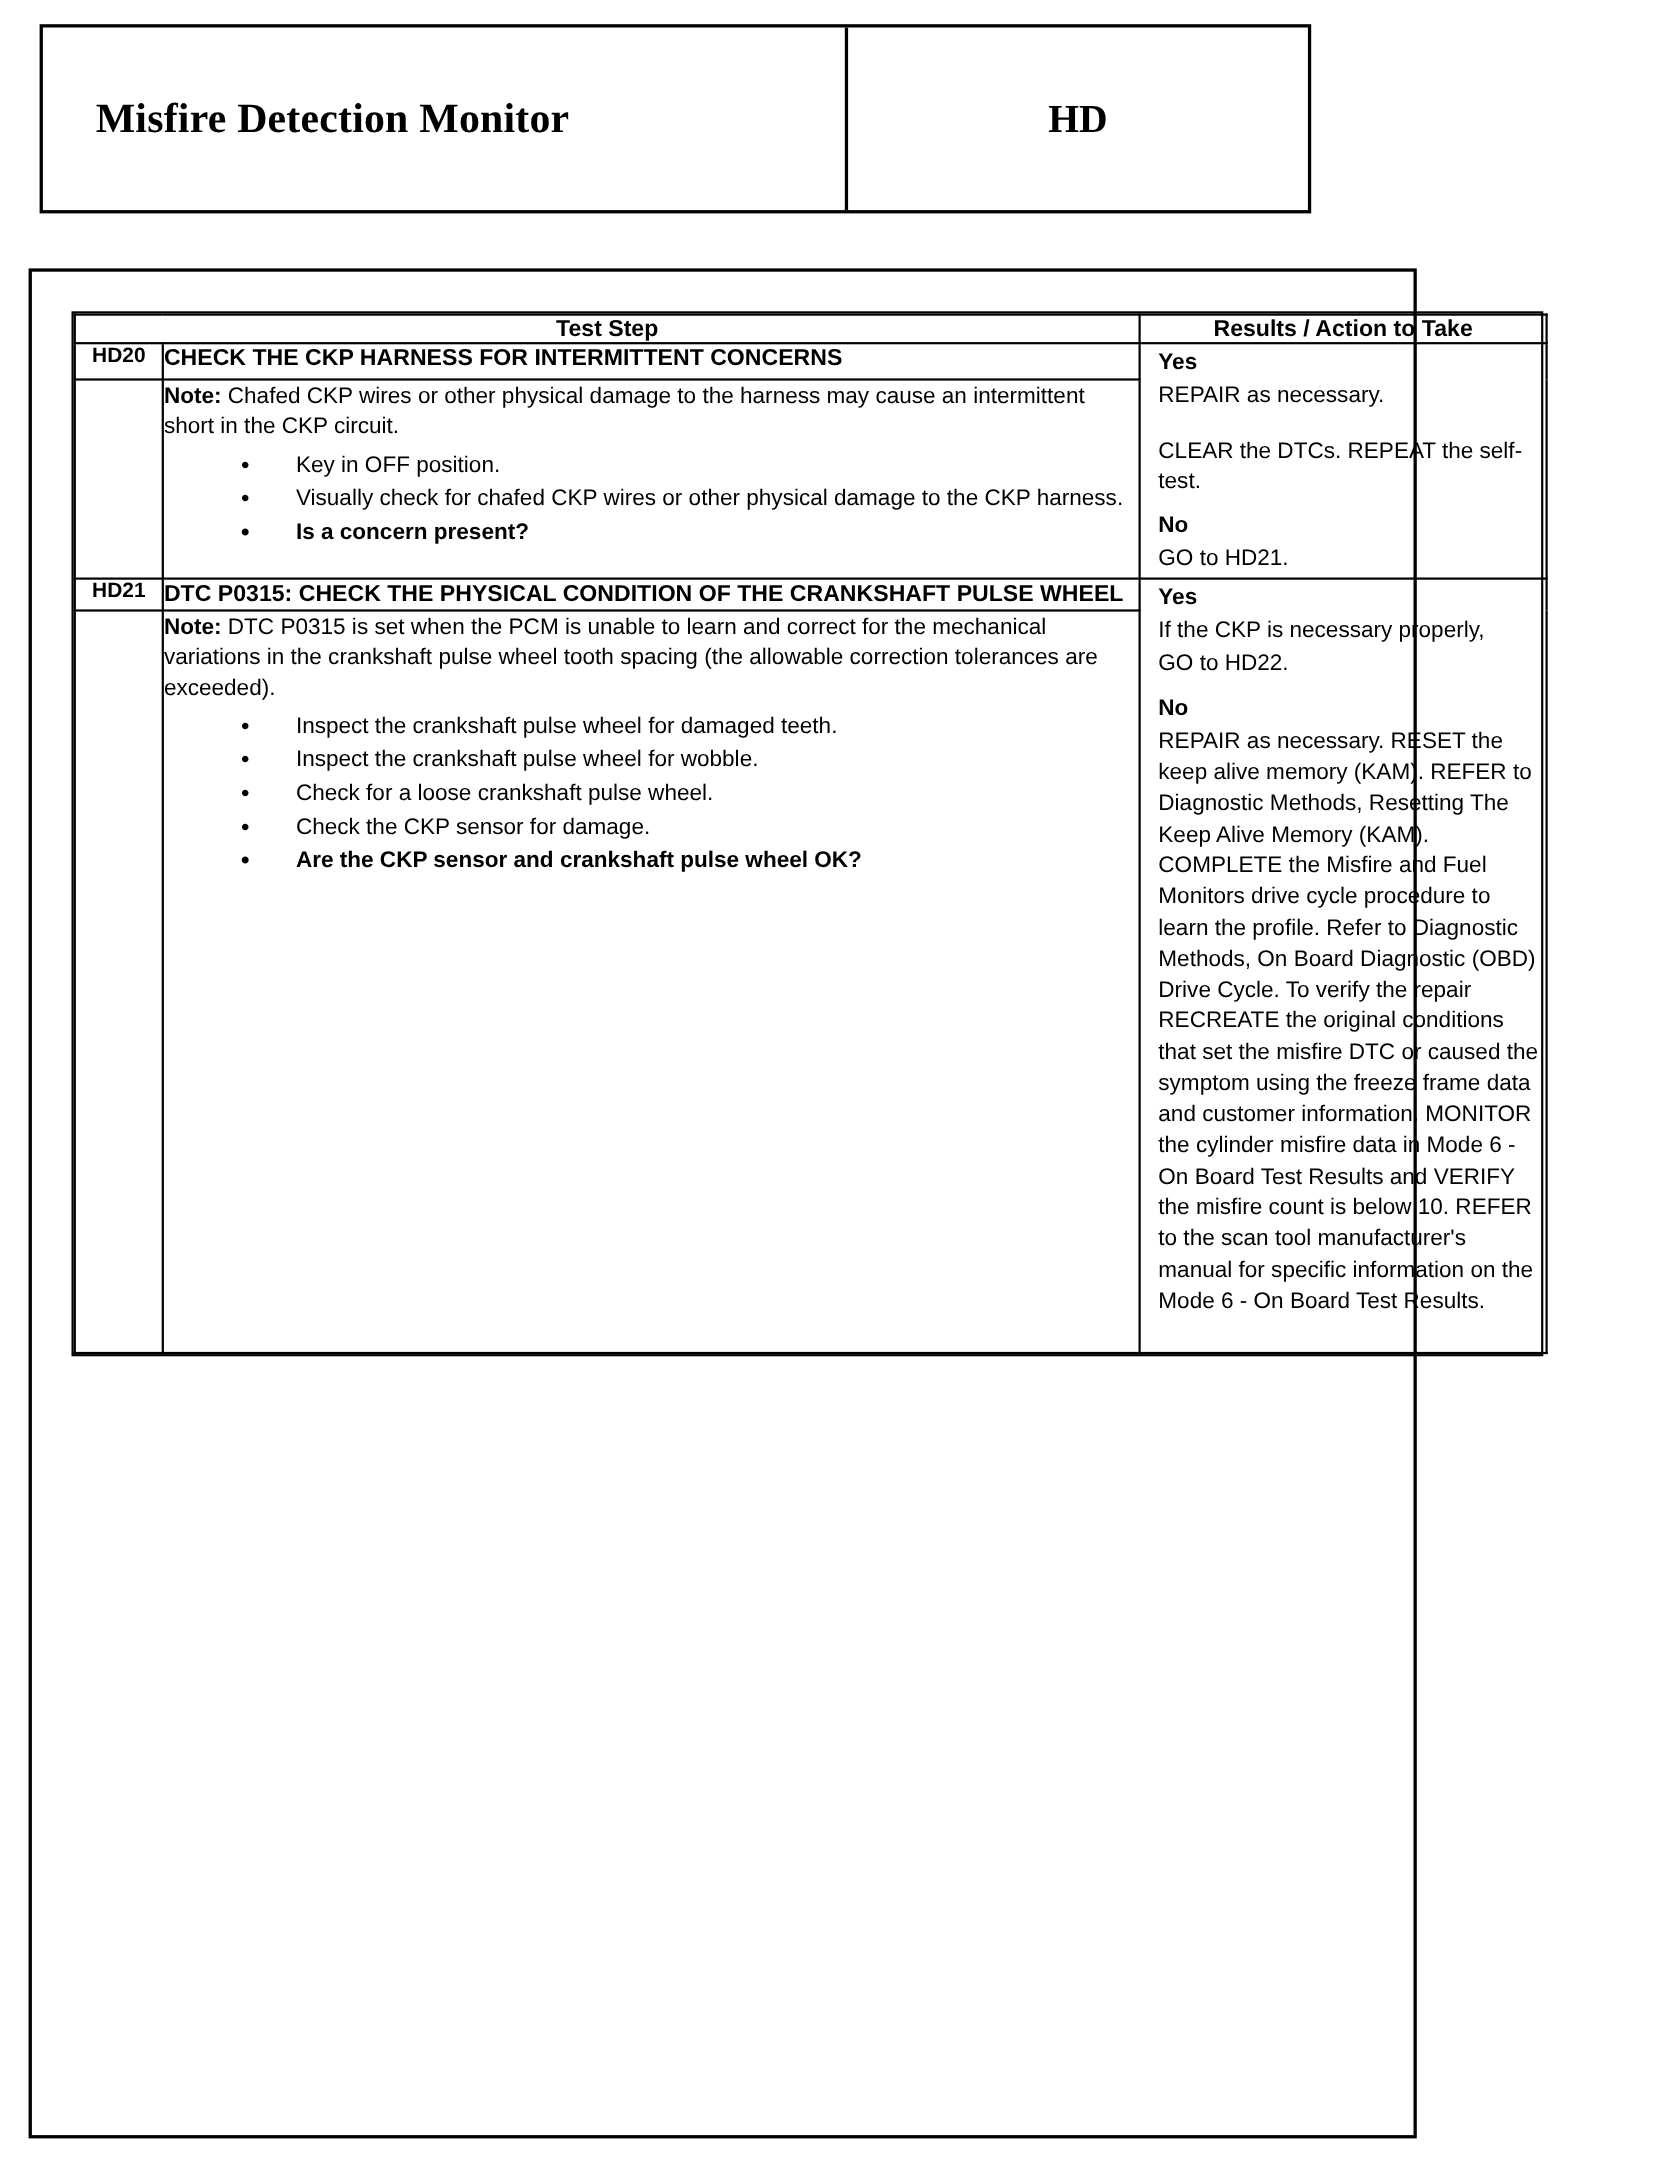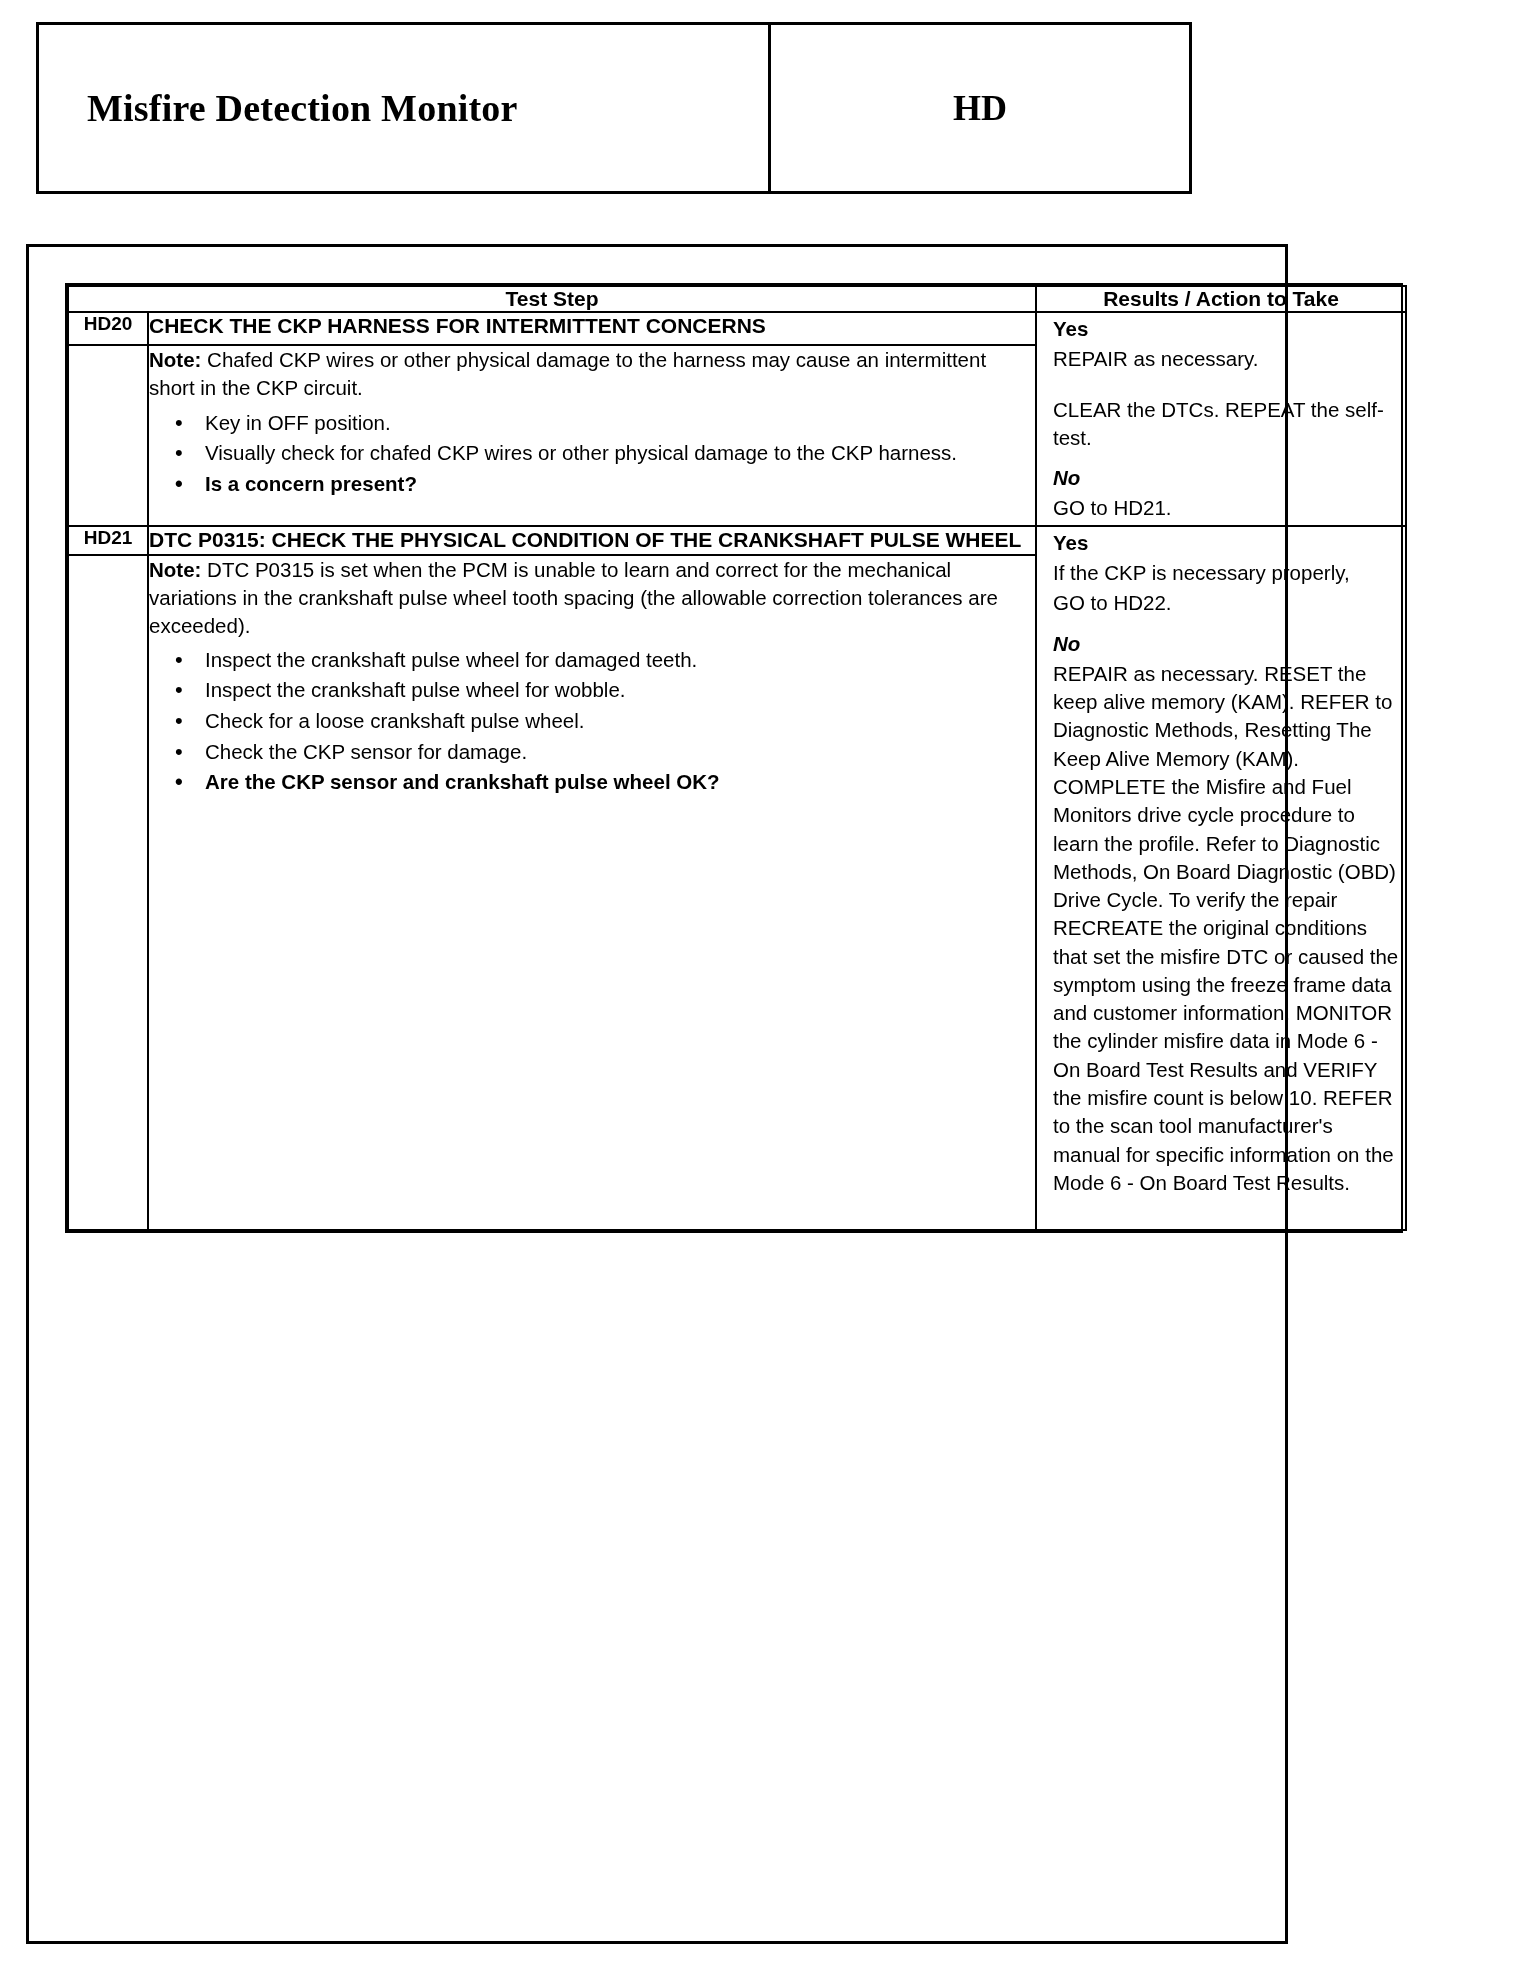--- a/index.html
+++ b/index.html
@@ -131,23 +131,24 @@
   }
   .step-body .note b { font-weight: bold; }
 
   ul.bullets {
     list-style: none;
     margin: 4px 0 0 0;
     padding: 0;
   }
   ul.bullets li {
     position: relative;
-    padding-left: 56px;
+    padding-left: 76px;
     margin-bottom: 3px;
     line-height: 1.35;
+    margin-left: 44px;
   }
   ul.bullets li::before {
     content: "\2022";
     position: absolute;
     left: 26px;
     top: -1px;
     font-size: 22px;
   }
   ul.bullets li.bold { font-weight: bold; }
 
@@ -157,21 +158,21 @@
     line-height: 1.38;
   }
   .res-cell .lbl {
     font-weight: bold;
     margin-top: 2px;
   }
   .res-cell p {
     margin: 0 0 2px 0;
     padding-left: 16px;
   }
-  .res-cell .gap { margin-top: 12px; font-style: italic; }
+  .res-cell .gap { margin-top: 12px; }
   .res-cell .block {
     margin-top: 22px;
   }
 
   
   .spacer { height: 430px; }
 </style>
 </head>
 <body>
 

